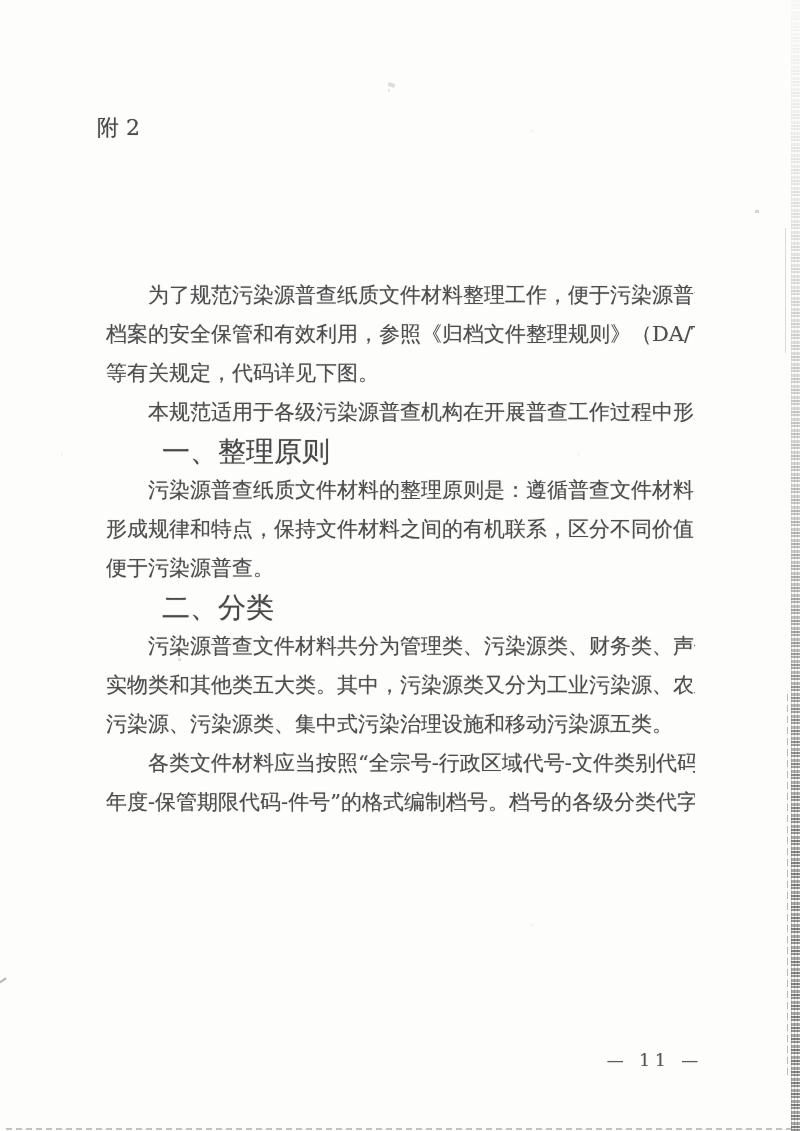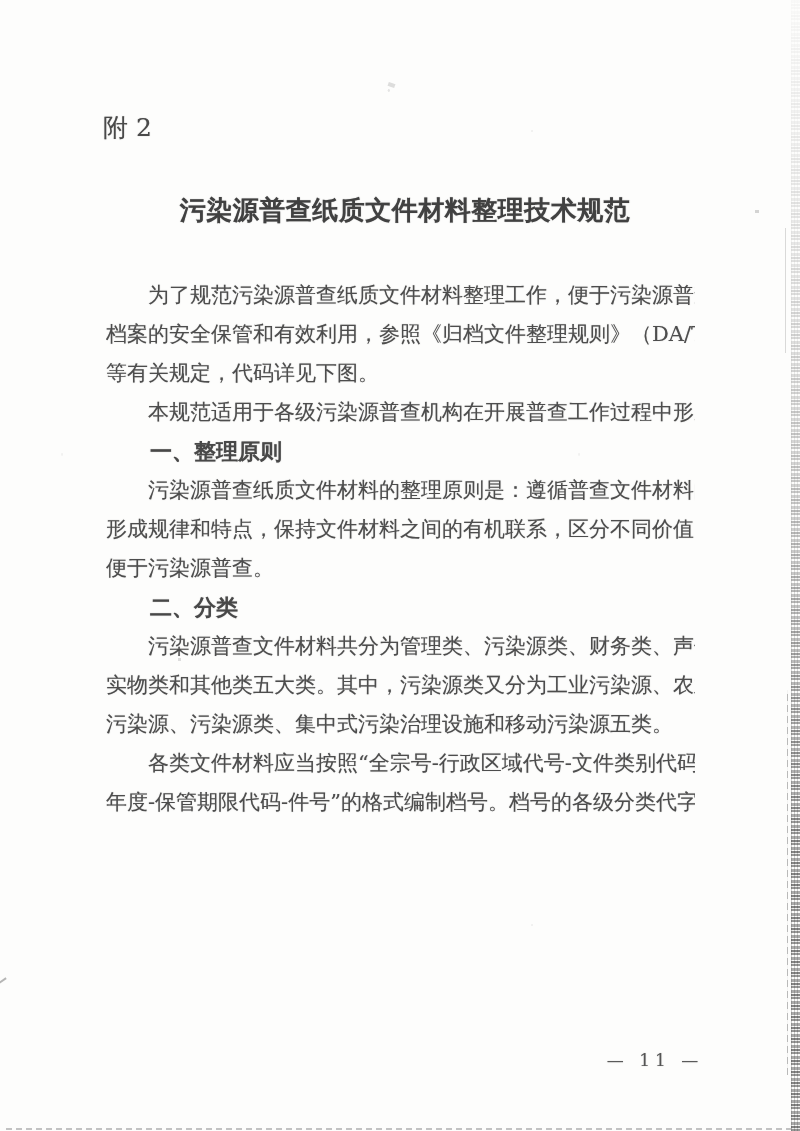--- a/index.html
+++ b/index.html
@@ -19,23 +19,23 @@
     background-image:
       radial-gradient(circle at 48% 8%, rgba(120,120,120,0.18) 0 1px, transparent 1.5px),
       radial-gradient(circle at 12% 62%, rgba(140,140,140,0.10) 0 1px, transparent 1.4px),
       radial-gradient(circle at 83% 33%, rgba(140,140,140,0.10) 0 1px, transparent 1.4px);
     background-size: 810px 1131px, 517px 733px, 641px 397px;
   }
 
   
   .attachment-label {
     position: absolute;
-    left: 103px;
+    left: 97px;
     top: 114px;
-    font-size: 25px;
+    font-size: 22px;
     line-height: 28px;
     color: #4a4a4a;
     text-shadow: 0 0 1px rgba(90,90,90,0.55);
   }
   .doc-title {
     position: absolute;
     left: 0;
     top: 193px;
     width: 100%;
     text-align: center;
@@ -63,22 +63,22 @@
     overflow: hidden;
     height: 39px;
   }
   .line.indent { text-indent: 2em; }
   .line.justify {
     text-align: justify;
     text-align-last: justify;
   }
   .line.heading {
     font-family: "DejaVu Sans", "Liberation Sans", sans-serif;
-    font-weight: bold;
-    font-size: 22px;
+    font-weight: normal;
+    font-size: 28px;
     color: #484848;
     text-shadow: 0 0 1px rgba(80,80,80,0.55);
   }
   .page-number {
     position: absolute;
     left: 600px;
     top: 1000px;
     width: 110px;
     text-align: center;
     font-size: 17px;
@@ -175,21 +175,20 @@
     background: rgba(150,150,150,0.3);
   }
 </style>
 </head>
 <body>
 
 <div class="page">
 
   <div class="attachment-label">附 2</div>
 
-  <div class="doc-title">污染源普查纸质文件材料整理技术规范</div>
 
   <div class="doc-body">
     <div class="line indent justify">为了规范污染源普查纸质文件材料整理工作，便于污染源普查</div>
     <div class="line justify">档案的安全保管和有效利用，参照《归档文件整理规则》（DA/T 22）</div>
     <div class="line">等有关规定，代码详见下图。</div>
     <div class="line indent justify">本规范适用于各级污染源普查机构在开展普查工作过程中形成</div>
     <div class="line indent heading">一、整理原则</div>
     <div class="line indent justify">污染源普查纸质文件材料的整理原则是：遵循普查文件材料的</div>
     <div class="line justify">形成规律和特点，保持文件材料之间的有机联系，区分不同价值，</div>
     <div class="line">便于污染源普查。</div>

